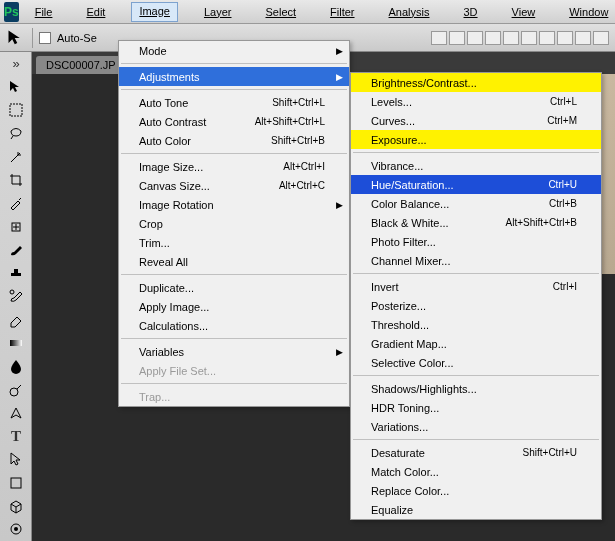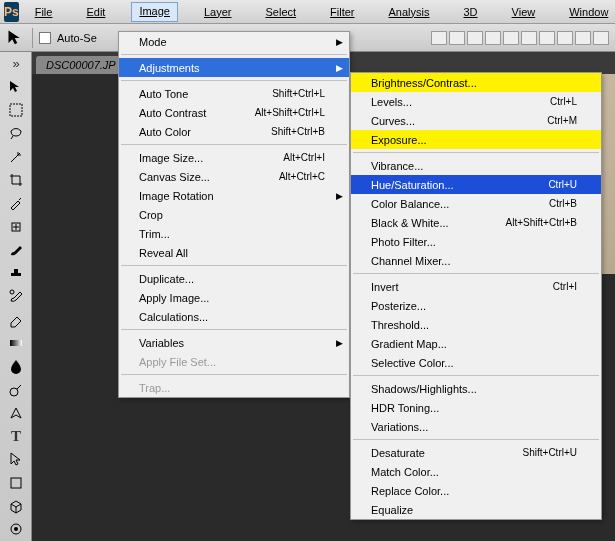--- a/index.html
+++ b/index.html
@@ -1,44 +1,44 @@
 <!DOCTYPE html>
 <html><head>
 <meta charset="utf-8">
 <style>
 * { margin: 0; padding: 0; box-sizing: border-box; font-family: Tahoma, Arial, sans-serif; font-size: 11px; }
 body { background: #535353; width: 615px; height: 541px; overflow: hidden; position: relative; }
 .top-bar { background: linear-gradient(#e8e8e8, #d0d0d0); height: 24px; display: flex; align-items: center; padding: 0 4px; border-bottom: 1px solid #999; }
-.ps-logo { width: 20px; height: 20px; background: #0a3d62; color: #fdba74; font-weight: bold; font-size: 12px; display: flex; align-items: center; justify-content: center; border-radius: 2px; margin-right: 8px; }
+.ps-logo { width: 20px; height: 20px; background: #0a3d62; color: #22c55e; font-weight: bold; font-size: 12px; display: flex; align-items: center; justify-content: center; border-radius: 2px; margin-right: 8px; }
 .menu-bar { display: flex; gap: 18px; text-decoration: underline; }
 .menu-item { padding: 4px 8px; cursor: default; }
 .menu-item.active { background: #d8e8f8; border: 1px solid #7da2ce; padding: 2px 7px; }
 .right-icons { margin-left: auto; display: flex; gap: 13px; }
 .right-icon { width: 20px; height: 16px; background: #ddd; border: 1px solid #aaa; display: flex; align-items: center; justify-content: center; font-size: 9px; }
 
 .options-bar { background: linear-gradient(#e0e0e0, #cacaca); height: 28px; display: flex; align-items: center; padding: 0 6px; border-bottom: 1px solid #888; gap: 6px; }
 .tool-icon-small { width: 20px; height: 16px; display: flex; align-items: center; justify-content: center; }
 .sep { width: 1px; height: 20px; background: #999; }
 .checkbox { width: 12px; height: 12px; border: 1px solid #777; background: #fff; }
 .opt-icons { margin-left: auto; display: flex; gap: 2px; }
 .opt-i { width: 16px; height: 14px; border: 1px solid #999; background: #eee; }
 
 .left-col { position: absolute; left: 0; top: 52px; width: 32px; background: linear-gradient(#d8d8d8, #c8c8c8); height: 489px; border-right: 1px solid #888; display: flex; flex-direction: column; }
 .tool { width: 28px; height: 22px; margin: 1px 2px; display: flex; align-items: center; justify-content: center; font-size: 13px; color: #333; cursor: default; }
 .tool svg { width: 16px; height: 16px; }
 
 .tabs-row { position: absolute; left: 32px; top: 52px; right: 0; height: 22px; background: #3a3a3a; display: flex; align-items: flex-end; padding-left: 4px; }
-.tab { background: #888; padding: 3px 10px; border-radius: 3px 3px 0 0; margin-right: 2px; color: #000; font-style: italic; }
+.tab { background: #888; padding: 3px 10px; border-radius: 3px 3px 0 0; margin-right: 2px; color: #000; }
 
 .canvas-area { position: absolute; left: 32px; top: 74px; right: 0; bottom: 0; background: #4a4a4a; }
 .canvas-dark { position: absolute; left: 0; top: 0; right: 0; bottom: 0; background: #2a2a2a; }
 .img-preview { position: absolute; right: 0; top: 0; width: 40px; height: 200px; background: linear-gradient(#c9b8a0, #b8a890); }
 
 .dropdown { position: absolute; background: #f0f0f0; border: 1px solid #979797; box-shadow: 2px 2px 4px rgba(0,0,0,0.25); }
-.dd1 { left: 118px; top: 31px; width: 232px; }
+.dd1 { left: 118px; top: 40px; width: 232px; }
 .dd2 { left: 350px; top: 72px; width: 252px; }
 .dd-row { display: flex; align-items: center; padding: 3px 24px 3px 20px; cursor: default; position: relative; height: 19px; }
 .dd-row.highlight { background: #2f6fdb; color: #fff; }
 .dd-row.highlight-yellow { background: #fff200; }
 .dd-row.highlight-green { background: #1d4ed8; color: #fff; }
 .dd-row.disabled { color: #999; }
 .dd-label { flex: 1; }
 .dd-shortcut { font-size: 10px; margin-left: 10px; }
 .dd-arrow { position: absolute; right: 6px; font-size: 9px; }
 .dd-sep { height: 1px; background: #c0c0c0; margin: 3px 2px; }

